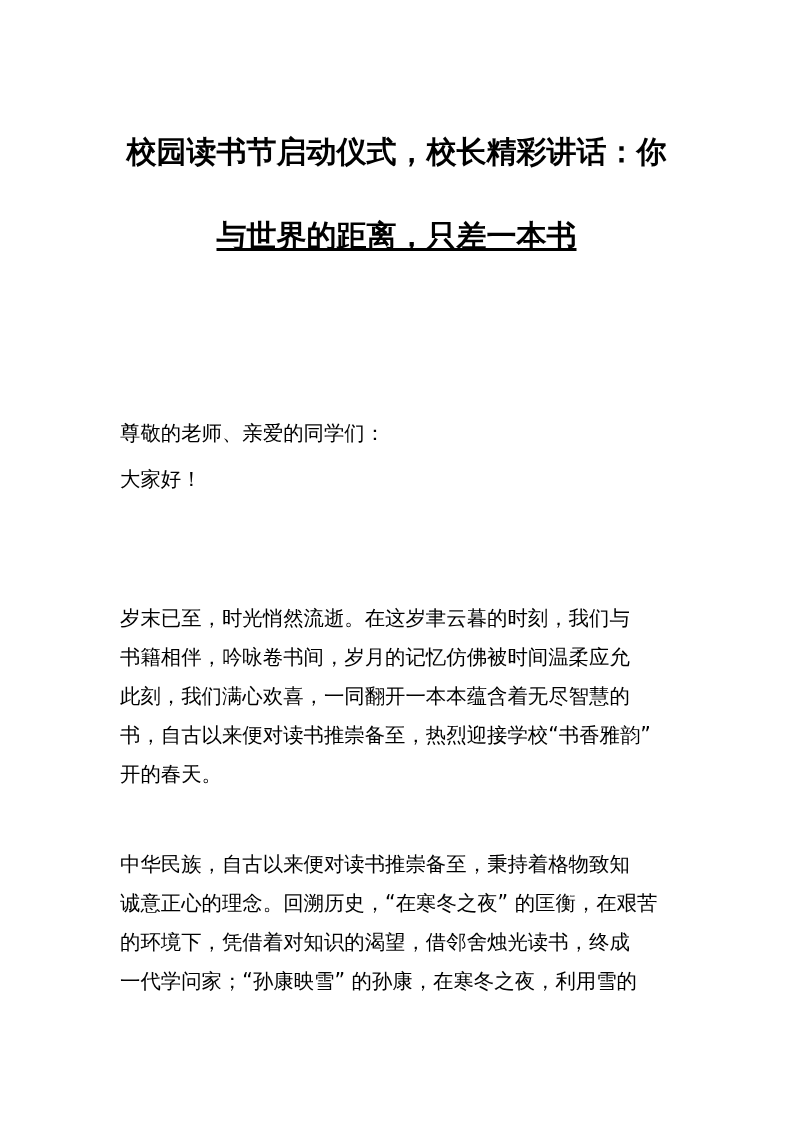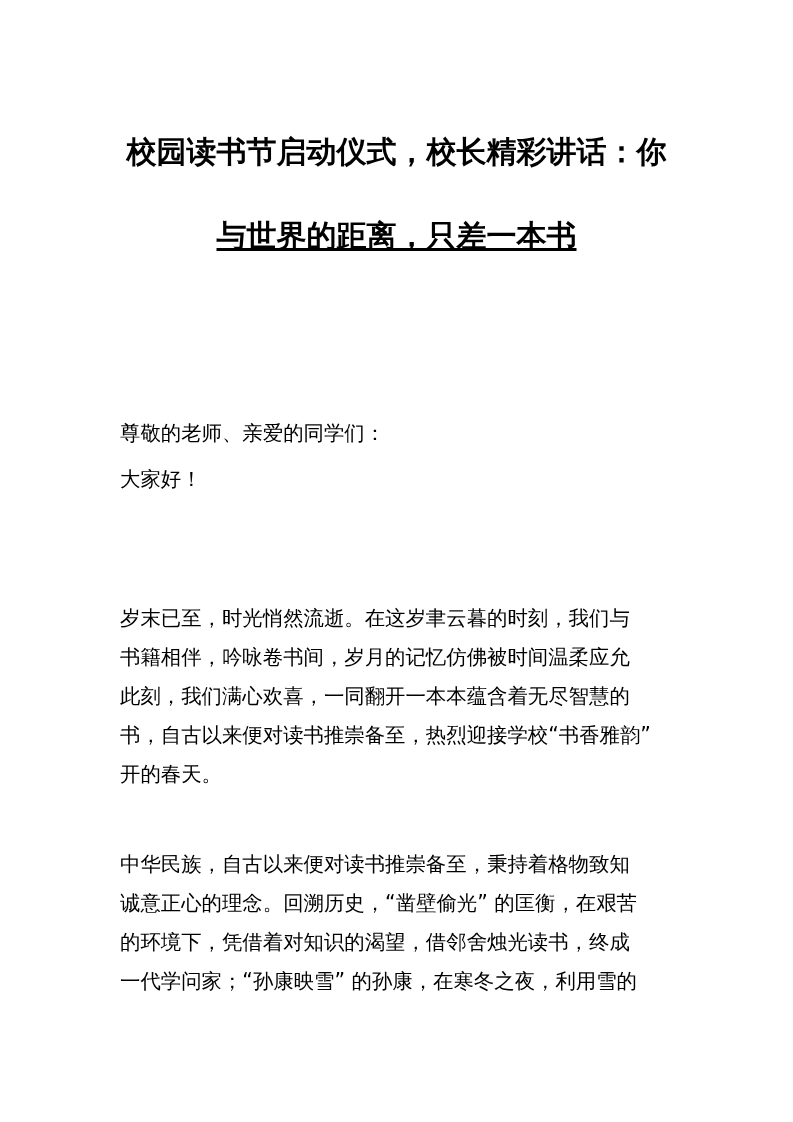--- a/index.html
+++ b/index.html
@@ -70,18 +70,18 @@
   <div class="body p1">
     <span class="line">岁末已至，时光悄然流逝。在这岁聿云暮的时刻，我们与</span>
     <span class="line">书籍相伴，吟咏卷书间，岁月的记忆仿佛被时间温柔应允</span>
     <span class="line">此刻，我们满心欢喜，一同翻开一本本蕴含着无尽智慧的</span>
     <span class="line">书，自古以来便对读书推崇备至，热烈迎接学校“书香雅韵”</span>
     <span class="line">开的春天。</span>
   </div>
 
   <div class="body p2">
     <span class="line">中华民族，自古以来便对读书推崇备至，秉持着格物致知</span>
-    <span class="line">诚意正心的理念。回溯历史，“凿壁偷光” 的匡衡，在艰苦</span>
+    <span class="line">诚意正心的理念。回溯历史，“在寒冬之夜” 的匡衡，在艰苦</span>
     <span class="line">的环境下，凭借着对知识的渴望，借邻舍烛光读书，终成</span>
     <span class="line">一代学问家；“孙康映雪” 的孙康，在寒冬之夜，利用雪的</span>
   </div>
 
 </div>
 
 </body></html>

